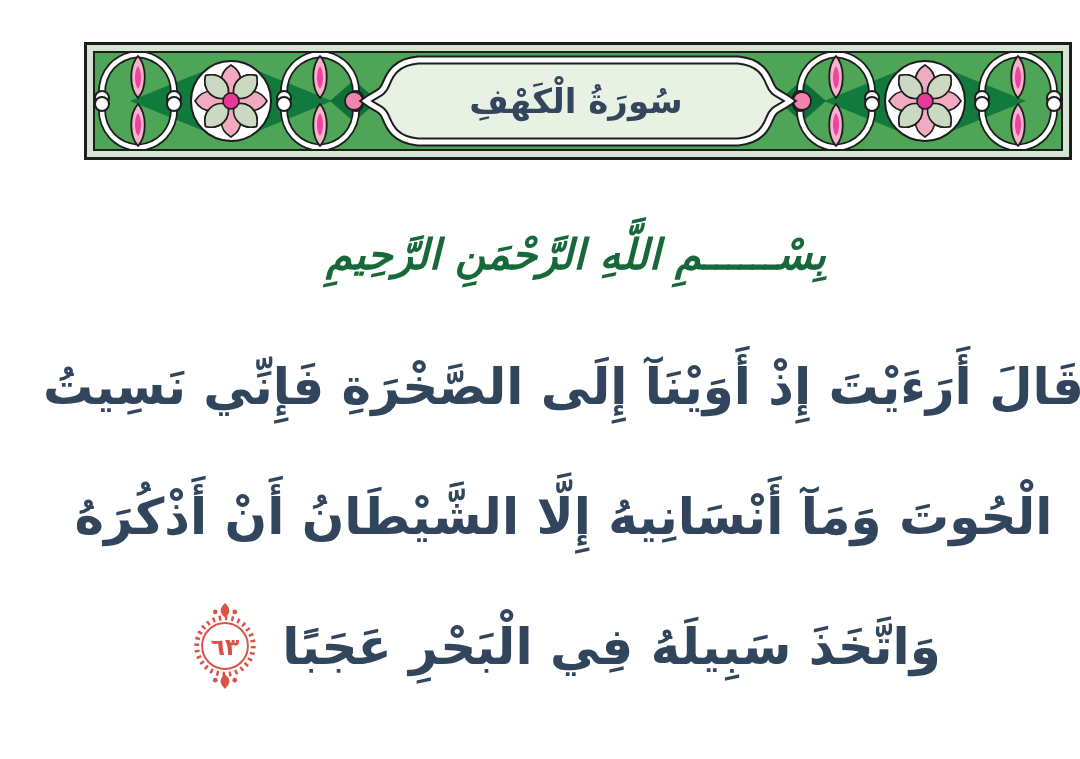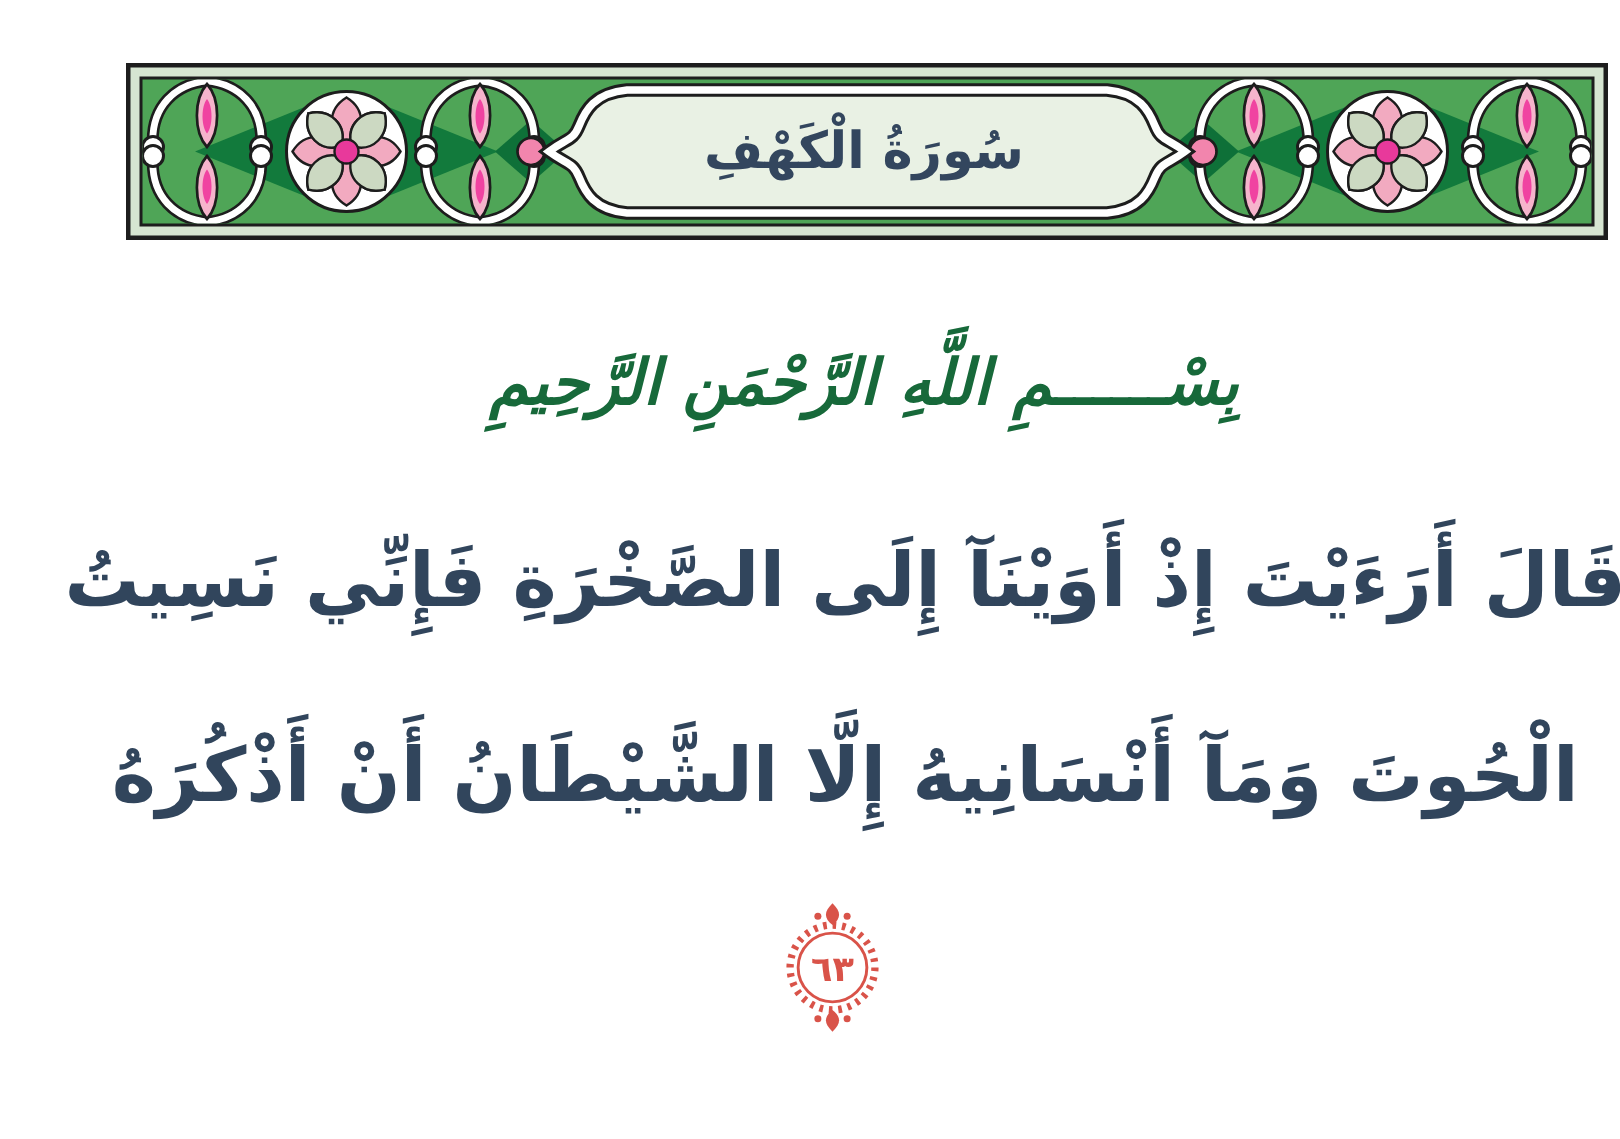--- a/index.html
+++ b/index.html
@@ -156,21 +156,21 @@
   </div>
 
   <div class="surah-title">سُورَةُ الْكَهْفِ</div>
 
   <div class="bismillah">بِسْــــــمِ اللَّهِ الرَّحْمَنِ الرَّحِيمِ</div>
 
   <div class="verse-block">
     <div class="verse-line">قَالَ أَرَءَيْتَ إِذْ أَوَيْنَآ إِلَى الصَّخْرَةِ فَإِنِّي نَسِيتُ</div>
     <div class="verse-line">الْحُوتَ وَمَآ أَنْسَانِيهُ إِلَّا الشَّيْطَانُ أَنْ أَذْكُرَهُ</div>
     <div class="verse-line">
-      <svg class="ayah-marker" viewBox="0 0 80 92">
+      <span>وَاتَّخَذَ سَبِيلَهُ فِي الْبَحْرِ عَجَبًا</span><svg class="ayah-marker" viewBox="0 0 80 92">
 
         <circle cx="40" cy="46" r="29" fill="none" stroke="#d95349" stroke-width="5" stroke-dasharray="2.5 4"></circle>
         <circle cx="40" cy="46" r="23.5" fill="#ffffff" stroke="#d95349" stroke-width="2"></circle>
 
         <path d="M40,2 C34,8 34,12 40,17 C46,12 46,8 40,2 Z" fill="#d95349"></path>
         <circle cx="30" cy="11" r="2.4" fill="#d95349"></circle>
         <circle cx="50" cy="11" r="2.4" fill="#d95349"></circle>
 
         <path d="M40,90 C34,84 34,80 40,75 C46,80 46,84 40,90 Z" fill="#d95349"></path>
         <circle cx="30" cy="81" r="2.4" fill="#d95349"></circle>

